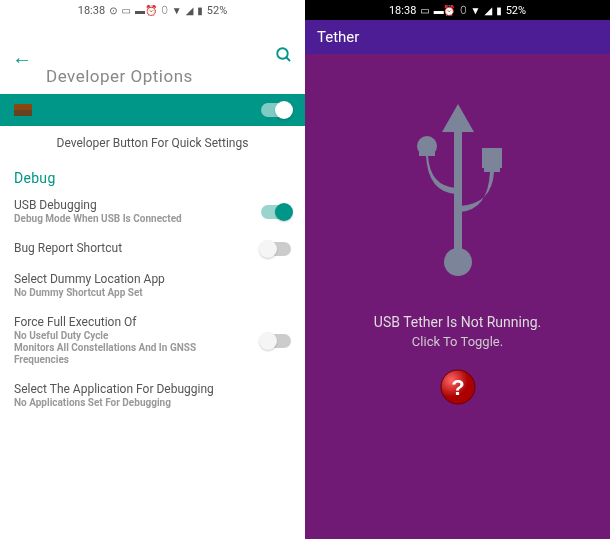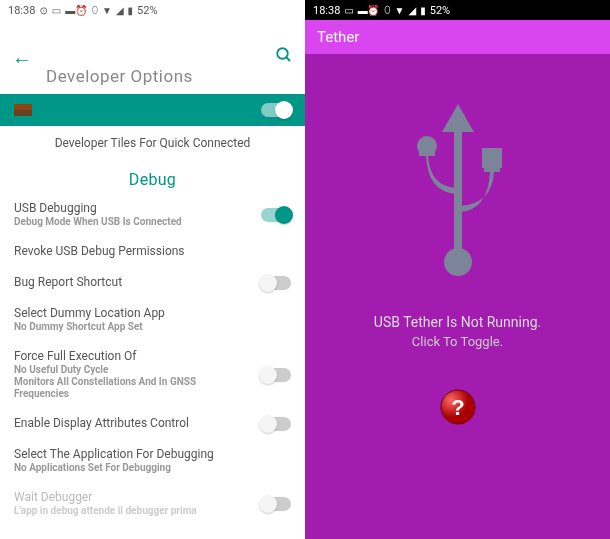--- a/index.html
+++ b/index.html
@@ -14,21 +14,21 @@
       width: 305px;
       height: 539px;
       display: flex;
       flex-direction: column;
       overflow: hidden;
     }
     .statusbar {
       height: 20px;
       display: flex;
       align-items: center;
-      justify-content: flex-start;
+      justify-content: center;
       padding: 0 8px;
       font-size: 11px;
     }
     .statusbar .left, .statusbar .right {
       display: flex;
       align-items: center;
       gap: 4px;
     }
     .statusbar .icon {
       font-size: 10px;
@@ -126,24 +126,23 @@
       background: #f5f5f5;
       border-radius: 50%;
       box-shadow: 0 1px 2px rgba(0,0,0,0.2);
     }
     .content {
       flex: 1;
       overflow-y: hidden;
     }
     .section-title {
       color: #009688;
-      font-size: 16px;
+      font-size: 14px;
       padding: 10px 14px 4px;
       letter-spacing: 0.3px;
-      text-align: center;
     }
     .list-item {
       padding: 8px 14px;
       display: flex;
       align-items: center;
       justify-content: space-between;
       gap: 12px;
     }
     .item-text {
       flex: 1;
@@ -174,49 +173,49 @@
     
     .right-screen {
       background: #414141;
       color: #fff;
     }
     .right-screen .statusbar {
       background: #000;
       color: #fff;
     }
     .tether-header {
-      background: #d946ef;
+      background: #4c1d95;
       padding: 8px 12px;
       font-size: 15px;
     }
     .tether-body {
       flex: 1;
       display: flex;
       flex-direction: column;
       align-items: center;
       justify-content: flex-start;
       padding-top: 30px;
-      background: #a21caf;
+      background: #701a75;
     }
     .usb-icon {
       width: 160px;
       height: 200px;
       margin-bottom: 30px;
     }
     .tether-status {
       font-size: 14px;
       color: #ddd;
       text-align: center;
       margin-bottom: 4px;
     }
     .tether-hint {
       font-size: 13px;
       color: #ccc;
       text-align: right;
-      margin-bottom: 40px;
+      margin-bottom: 20px;
     }
     .help-icon {
       width: 36px;
       height: 36px;
       cursor: pointer;
     }
   </style>
 </head>
 <body>
 
@@ -248,37 +247,32 @@
         </svg>
     </span>
   </div>
 
   <div class="banner">
     <span class="banner-icon"></span>
     <span class="switch on"></span>
   </div>
 
   <div class="content">
-    <div class="center-item">Developer Tiles For Quick Connected</div>
+    <div class="center-item">Developer Button For Quick Settings</div>
 
     <div class="section-title">Debug</div>
 
     <div class="list-item">
       <div class="item-text">
         <div class="item-title">USB Debugging</div>
         <div class="item-subtitle">Debug Mode When USB Is Connected</div>
       </div>
       <span class="switch teal-on"></span>
     </div>
 
-    <div class="list-item">
-      <div class="item-text">
-        <div class="item-title">Revoke USB Debug Permissions</div>
-      </div>
-    </div>
 
     <div class="list-item">
       <div class="item-text">
         <div class="item-title">Bug Report Shortcut</div>
       </div>
       <span class="switch off"></span>
     </div>
 
     <div class="list-item">
       <div class="item-text">
@@ -289,41 +283,28 @@
 
     <div class="list-item">
       <div class="item-text">
         <div class="item-title">Force Full Execution Of</div>
         <div class="item-subtitle">No Useful Duty Cycle</div>
         <div class="item-subtitle">Monitors All Constellations And In GNSS Frequencies</div>
       </div>
       <span class="switch off"></span>
     </div>
 
-    <div class="list-item">
-      <div class="item-text">
-        <div class="item-title">Enable Display Attributes Control</div>
-      </div>
-      <span class="switch off"></span>
-    </div>
 
     <div class="list-item">
       <div class="item-text">
         <div class="item-title">Select The Application For Debugging</div>
         <div class="item-subtitle">No Applications Set For Debugging</div>
       </div>
     </div>
 
-    <div class="list-item">
-      <div class="item-text">
-        <div class="item-title faded">Wait Debugger</div>
-        <div class="item-subtitle faded">L'app in debug attende il debugger prima</div>
-      </div>
-      <span class="switch off"></span>
-    </div>
   </div>
 </div>
 
 <div class="screen right-screen">
   <div class="statusbar">
     <div class="left">
       <span>18:38</span>
       <span class="icon">▭</span>
       <span class="icon">▬</span>
     </div>

